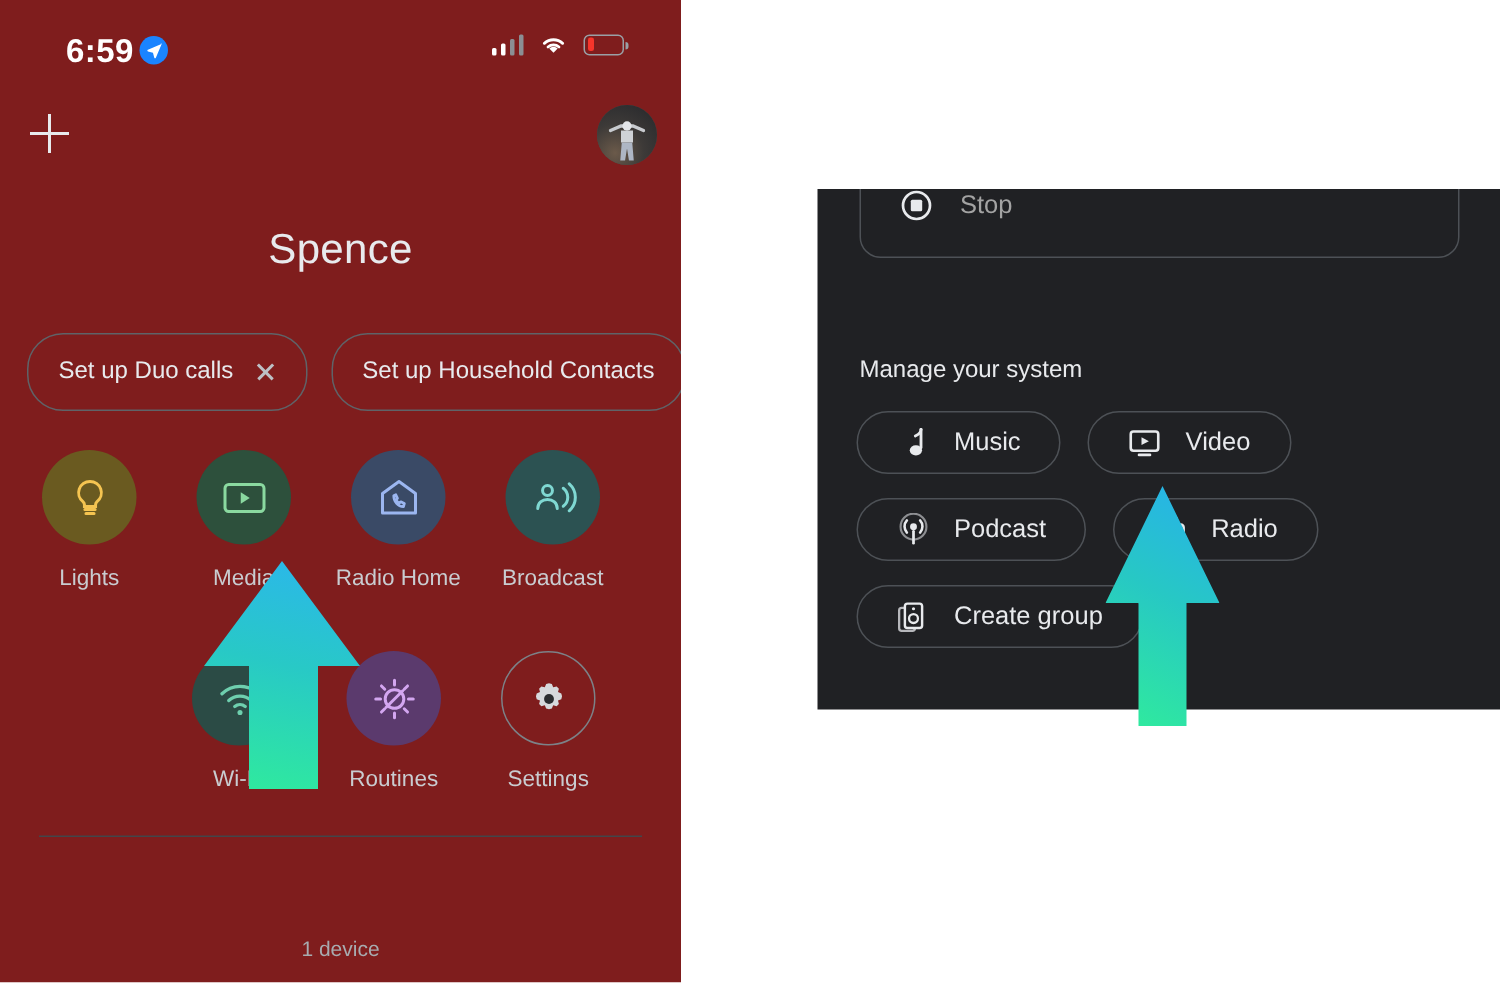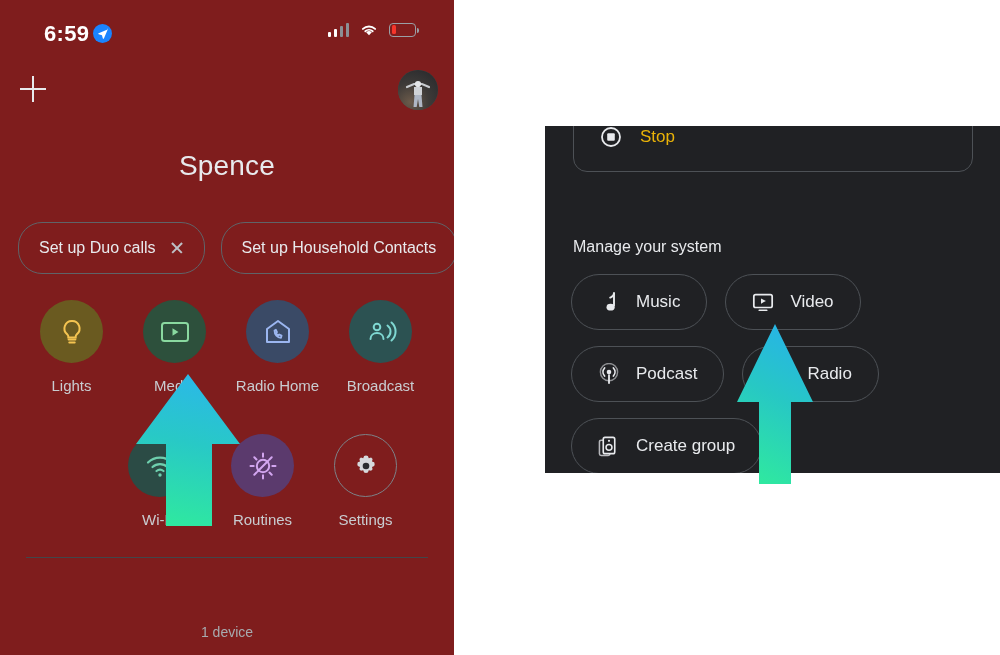--- a/index.html
+++ b/index.html
@@ -70,21 +70,21 @@
   }
   .chip .x-icon { position:relative; width:14px; height:14px; flex:none; }
   .chip .x-icon::before, .chip .x-icon::after {
     content:""; position:absolute; left:0; top:6px; width:14px; height:1.6px; background:#bdc1c6;
   }
   .chip .x-icon::before { transform:rotate(45deg); }
   .chip .x-icon::after { transform:rotate(-45deg); }
 
   .actions { position:absolute; top:300px; left:0; right:0; }
   .act-row { display:flex; }
-  .act-row.r1 { padding-left:20px; }
+  .act-row.r1 { padding-left:8px; }
   .act-row.r2 { padding-left:108px; margin-top:40px; }
   .act {
     width:103px; display:flex; flex-direction:column; align-items:center; cursor:pointer;
   }
   .act .bubble {
     width:63px; height:63px; border-radius:50%;
     display:flex; align-items:center; justify-content:center;
   }
   .act .lbl { margin-top:14px; font-size:15px; color:#c9ccd0; }
   .bubble.lights    { background:#6a5a20; }
@@ -102,27 +102,27 @@
   
   #right-panel {
     position:absolute; left:545px; top:126px; width:455px; height:347px;
     background:#202124; color:#e8eaed; overflow:hidden;
   }
   .stop-card {
     position:absolute; left:28px; top:-24px; width:400px; height:70px;
     border:1px solid #4d5156; border-radius:14px;
     display:flex; align-items:center; padding-left:26px; gap:18px; cursor:pointer;
   }
-  .stop-card .lbl { font-size:17px; color:#eab308; }
+  .stop-card .lbl { font-size:17px; color:#a3a3a3; }
   .section-title { position:absolute; left:28px; top:112px; font-size:16px; color:#e8eaed; }
 
   .pill-grid { position:absolute; left:26px; top:148px; width:420px; }
   .pill-row { display:flex; gap:18px; margin-bottom:16px; }
   .pill {
-    height:56px; border:1px solid #4d5156; border-radius:30px;
+    height:42px; border:1px solid #4d5156; border-radius:30px;
     display:flex; align-items:center; gap:16px; padding:0 26px;
     font-size:17px; color:#e8eaed; white-space:nowrap; cursor:pointer;
   }
   .pill .ico { width:22px; height:22px; flex:none; display:flex; align-items:center; justify-content:center; }
 
   
   .arrow { position:absolute; pointer-events:none; }
   #arrow-left  { left:136px; top:374px; }
   #arrow-right { left:737px; top:324px; }
 </style>

